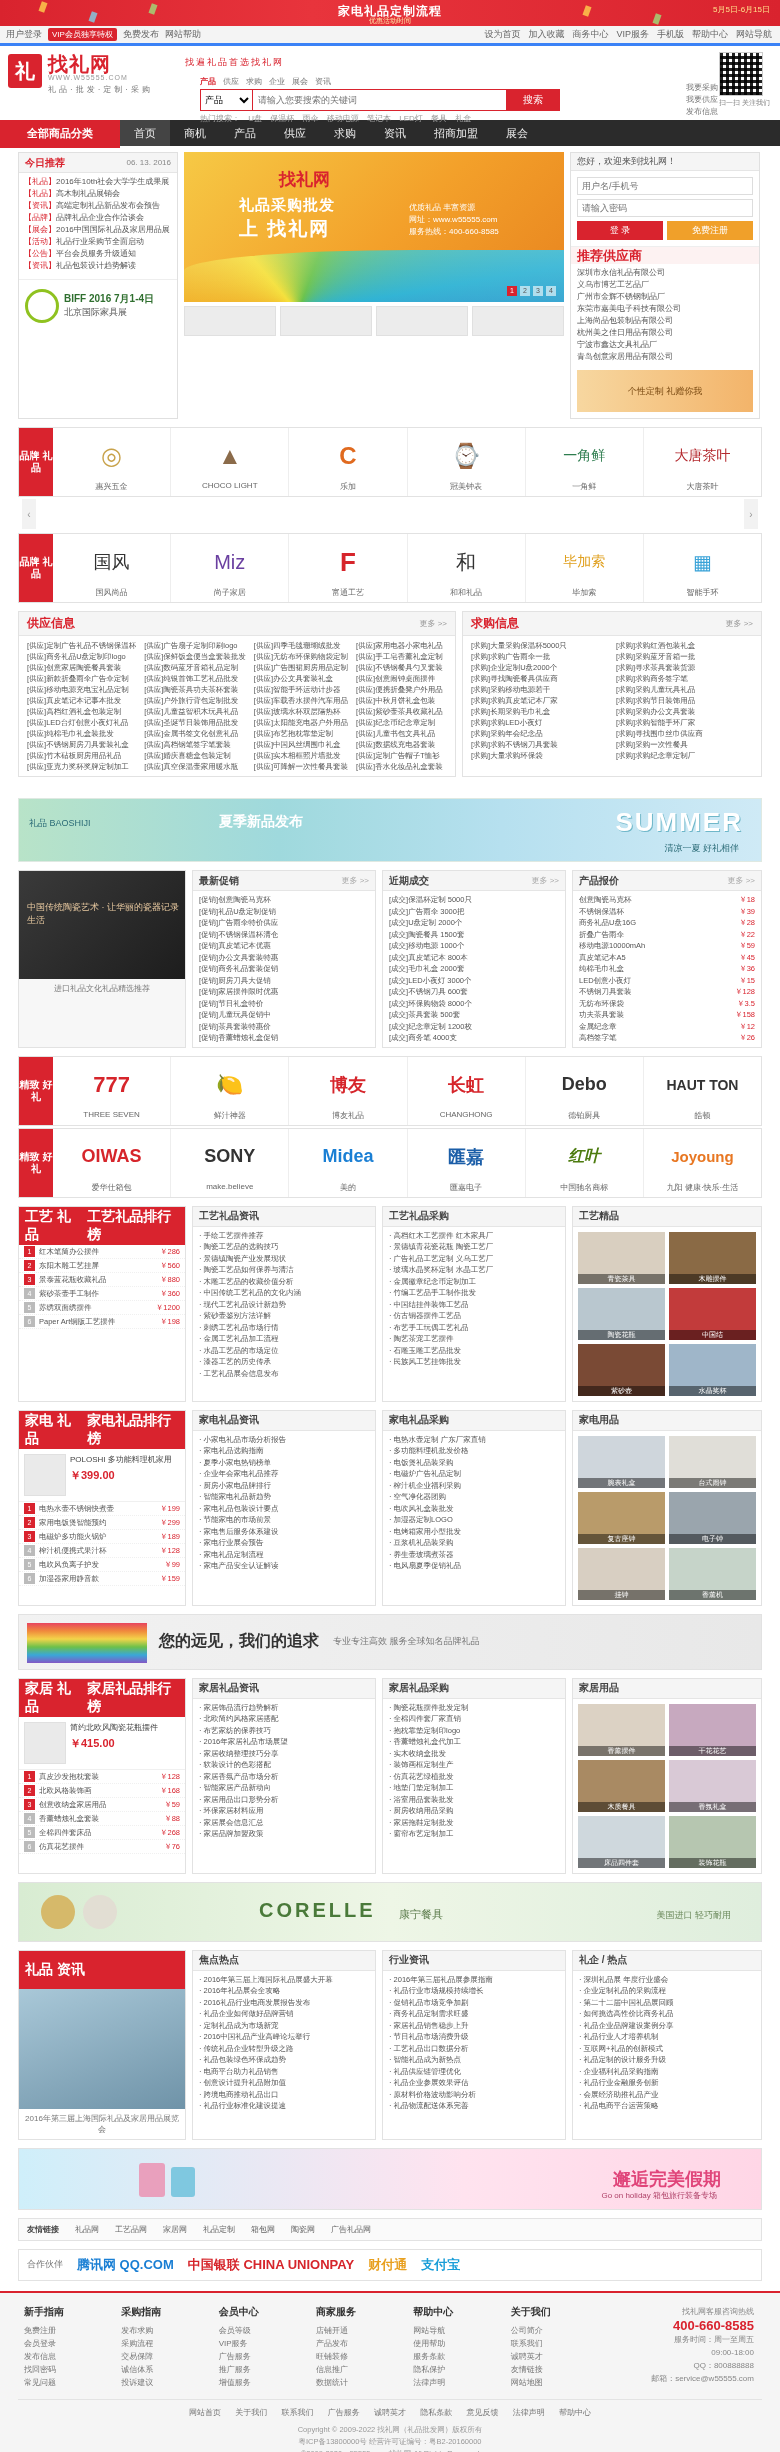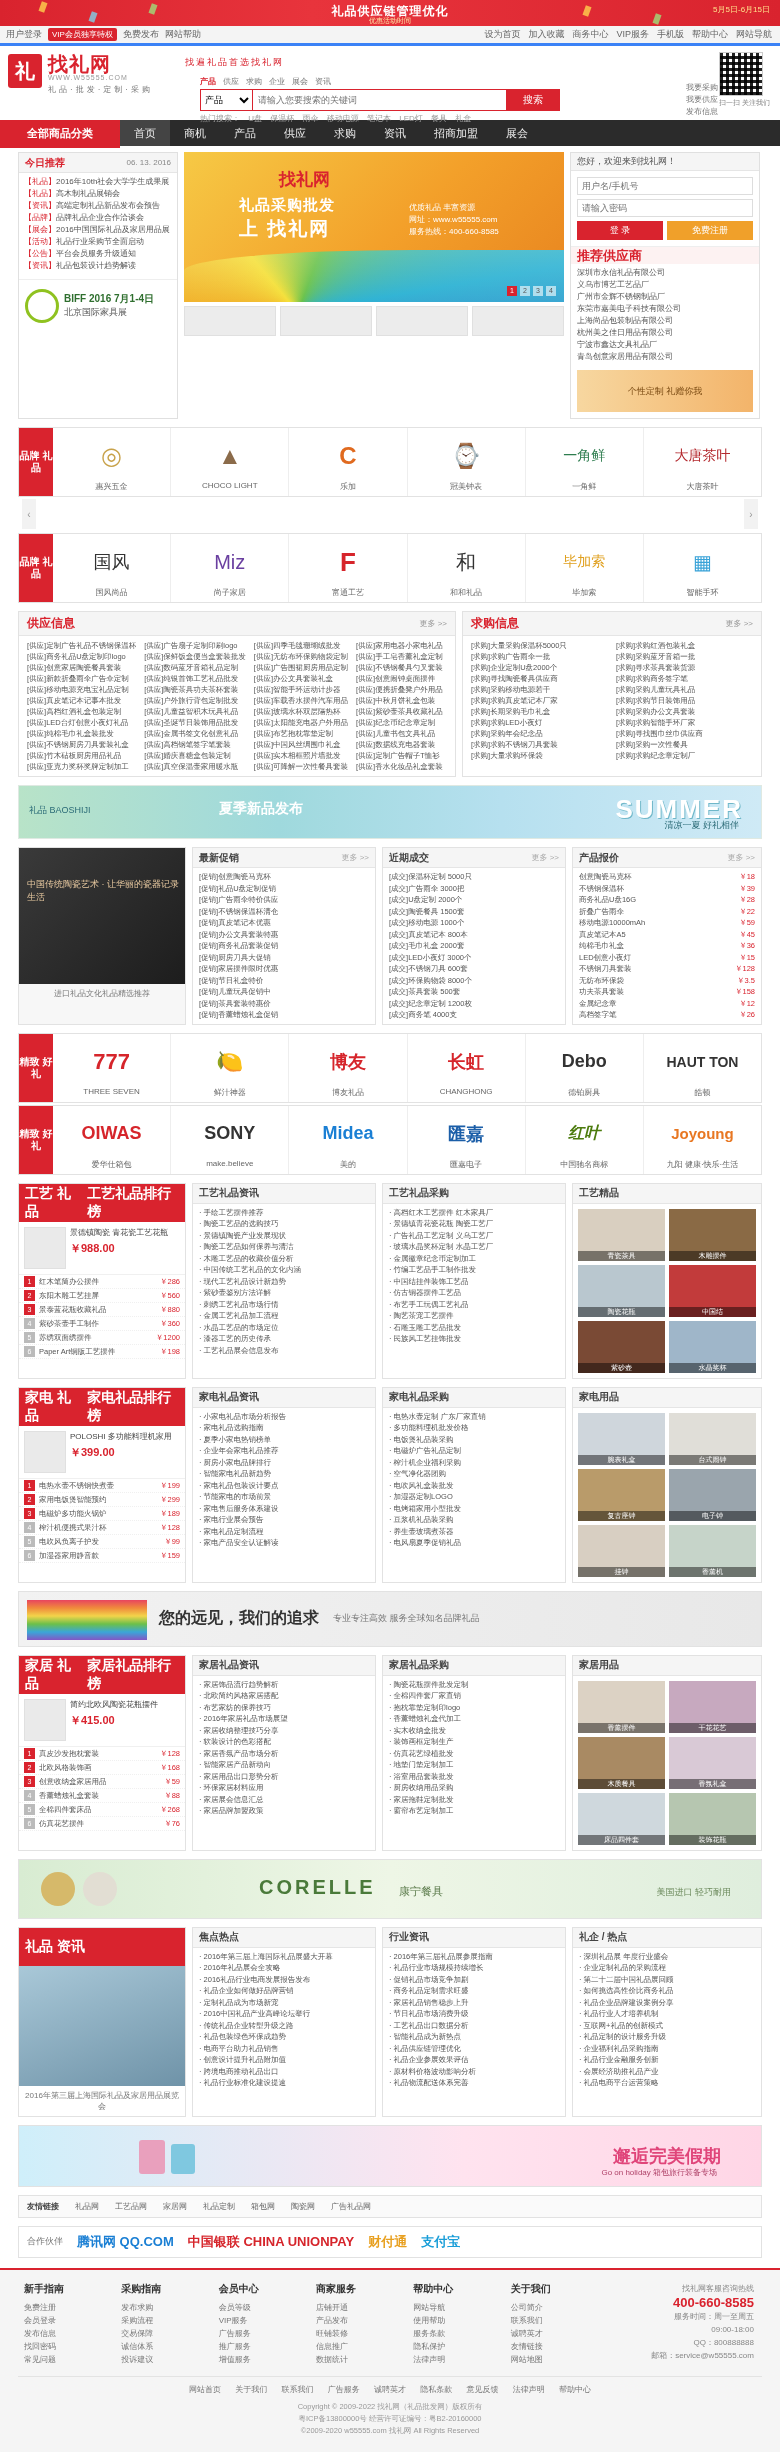--- a/index.html
+++ b/index.html
@@ -185,21 +185,21 @@
      align-items: center; padding: 0 8px; }
   .info-head h3 { font-size: 12px; color: #d9232e; }
   .info-head .more { margin-left: auto; font-size: 8px; color: #999; }
   .info-cols { display: flex; padding: 4px 4px; }
   .info-cols ul { flex: 1; padding: 0 4px; }
   .info-cols li { list-style: none; font-size: 7.5px; line-height: 11px; color: #555;
      white-space: nowrap; overflow: hidden; }
 
   
   .summer {
-    height: 54px; margin-top: 8px; border: 1px solid #dfe9e2;
+    height: 64px; margin-top: 21px; border: 1px solid #dfe9e2;
     background: linear-gradient(90deg,#b8e3c8,#9fd9dd 35%,#b6e0ef 65%,#cfeaf6);
     position: relative; overflow: hidden;
   }
   .summer .s-word {
     position: absolute; right: 18px; top: 8px; font-size: 26px; font-weight: bold;
     color: #fff; letter-spacing: 2px; text-shadow: 1px 1px 0 #6fb7c9;
   }
   .summer .s-sub { position: absolute; right: 22px; bottom: 6px; font-size: 9px; color: #2b6b77; }
   .summer .s-mid { position: absolute; left: 200px; top: 14px; font-size: 14px; color: #fff; font-weight: bold;}
 
@@ -209,21 +209,21 @@
   .tc-mid  { flex: 1; border: 1px solid #e2e2e2; background: #fff; }
   .tc-right{ width: 190px; border: 1px solid #e2e2e2; background: #fff; }
   .list-head { height: 20px; background: #f5f5f5; border-bottom: 1px solid #e5e5e5; font-size: 10px;
      font-weight: bold; color: #444; display: flex; align-items: center; padding: 0 6px; }
   .list-head .more { margin-left: auto; font-size: 8px; color: #aaa; font-weight: normal;}
   .plist { padding: 3px 6px; }
   .plist li { list-style: none; font-size: 7.5px; line-height: 11.5px; color: #555;
      white-space: nowrap; overflow: hidden; display: flex; }
   .plist li .t { flex: 1; overflow: hidden; }
   .plist li .p { color: #d9232e; margin-left: 4px; }
-  .promo-img { height: 136px; background: linear-gradient(135deg,#3a3a3a,#1d1d1d); position: relative; }
+  .promo-img { height: 108px; background: linear-gradient(135deg,#3a3a3a,#1d1d1d); position: relative; }
   .promo-img .pi-txt { position: absolute; left: 8px; top: 30px; color: #e8c9a0; font-size: 9px; }
   .promo-cap { font-size: 8px; color: #777; text-align: center; padding: 4px; }
 
   
   .rank-wrap { display: flex; gap: 6px; }
   .rank-left { width: 168px; border: 1px solid #e2e2e2; background: #fff; }
   .rank-head { height: 38px; background: #d9232e; color: #fff; font-size: 14px; font-weight: bold;
      display: flex; align-items: center; padding: 8px 6px; }
   .rank-item { display: flex; gap: 4px; padding: 5px; border-bottom: 1px solid #f0f0f0; }
   .rank-thumb { width: 42px; height: 42px; background: #eaeaea; border: 1px solid #e0e0e0; }
@@ -284,21 +284,21 @@
 <body>
 
 <div class="wrap">
 
   <div class="top-banner">
     <div class="conf" style="left:40px;top:2px;background:#ffd24d;"></div>
     <div class="conf" style="left:90px;top:12px;background:#7fd1e8;"></div>
     <div class="conf" style="left:150px;top:4px;background:#9fe07a;"></div>
     <div class="conf" style="right:190px;top:6px;background:#ffd24d;"></div>
     <div class="conf" style="right:120px;top:14px;background:#9fe07a;"></div>
-    <div class="tb-text">礼品供应链管理优化</div>
+    <div class="tb-text">家电礼品定制流程</div>
     <div class="tb-sub">优惠活动时间</div>
     <div class="tb-right">5月5日-6月15日</div>
   </div>
 
   <div class="utilbar">
     <div class="u-left">
       <a>用户登录</a>
       <span class="pill">VIP会员独享特权</span>
       <a>免费发布</a>
       <a>网站帮助</a>
@@ -872,27 +872,20 @@
         </div>
       </div>
     </div>
 
     <div class="section rank-wrap">
       <div class="rank-left">
         <div class="rank-head">
           <span style="margin-right:6px">工艺 礼品</span>
           <span>工艺礼品排行榜</span>
         </div>
-        <div class="rank-item">
-          <div class="rank-thumb"></div>
-          <div class="rank-meta">
-            <div class="rn">景德镇陶瓷 青花瓷工艺花瓶</div>
-            <div class="rp">￥988.00</div>
-          </div>
-        </div>
         <ul class="rank-rows">
           <li>
               <span class="no top">1</span>
               <span class="t">红木笔筒办公摆件</span>
               <span class="p">￥286</span>
             </li>
           <li>
               <span class="no top">2</span>
               <span class="t">东阳木雕工艺挂屏</span>
               <span class="p">￥560</span>

